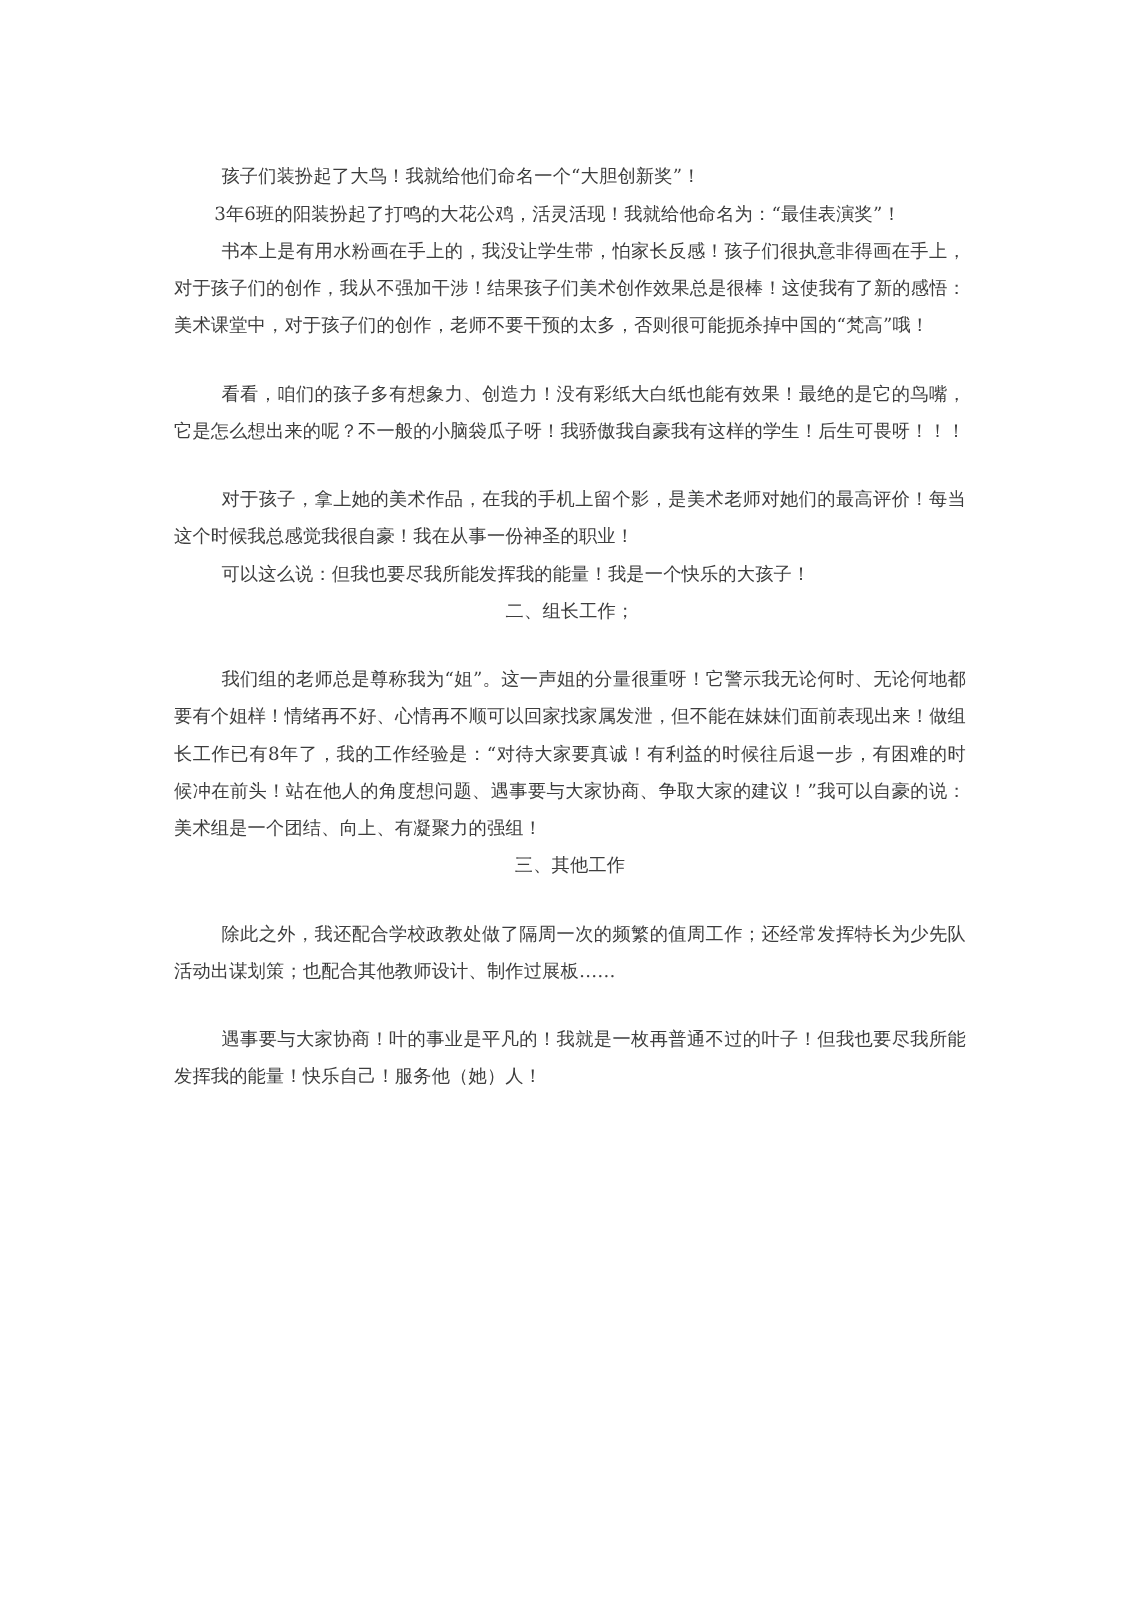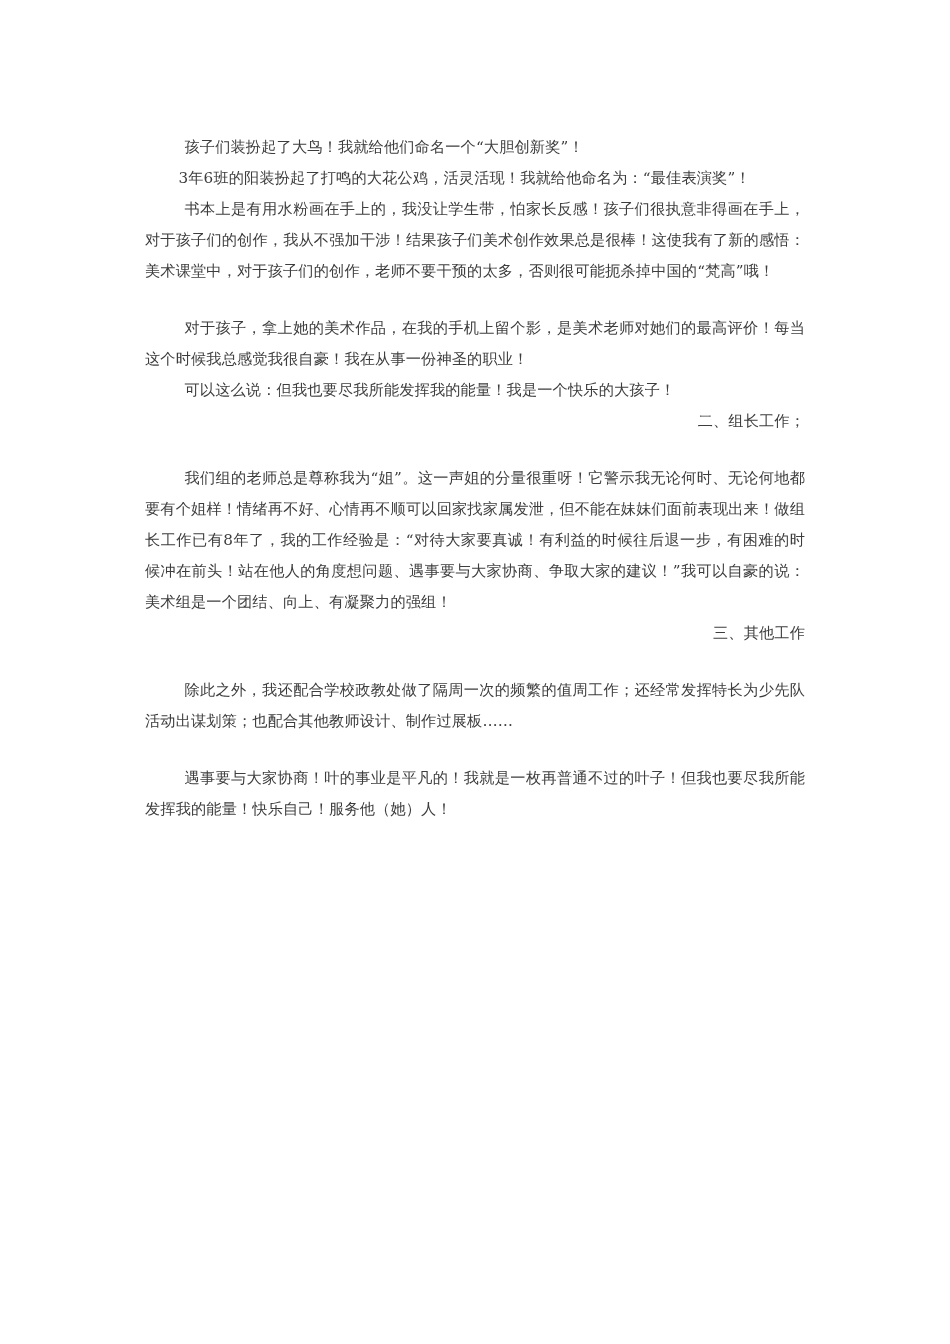--- a/index.html
+++ b/index.html
@@ -59,36 +59,37 @@
   .gap-md  { margin-top: 26px; }
   .gap-xs  { margin-top: 0px; }
 
   .heading {
     margin: 0;
     font-size: 15.2px;
     line-height: 31px;
     font-weight: normal;
     color: #3d3d3d;
     text-indent: 0;
-    text-align: right;
+    text-align: center;
     letter-spacing: 0.15px;
   }
 </style>
 </head>
 <body>
 
 <div class="page">
   <div class="doc-body">
 
     <p class="para indent">孩子们装扮起了大鸟！我就给他们命名一个“大胆创新奖”！</p>
 
     <p class="para indent-sm gap-lg">3年6班的阳装扮起了打鸣的大花公鸡，活灵活现！我就给他命名为：“最佳表演奖”！</p>
 
     <p class="para indent gap-lg">书本上是有用水粉画在手上的，我没让学生带，怕家长反感！孩子们很执意非得画在手上，对于孩子们的创作，我从不强加干涉！结果孩子们美术创作效果总是很棒！这使我有了新的感悟：美术课堂中，对于孩子们的创作，老师不要干预的太多，否则很可能扼杀掉中国的“梵高”哦！</p>
 
+    <p class="para indent gap-md">看看，咱们的孩子多有想象力、创造力！没有彩纸大白纸也能有效果！最绝的是它的鸟嘴，它是怎么想出来的呢？不一般的小脑袋瓜子呀！我骄傲我自豪我有这样的学生！后生可畏呀！！！</p>
 
     <p class="para indent gap-md">对于孩子，拿上她的美术作品，在我的手机上留个影，是美术老师对她们的最高评价！每当这个时候我总感觉我很自豪！我在从事一份神圣的职业！</p>
 
     <p class="para indent gap-xs">可以这么说：但我也要尽我所能发挥我的能量！我是一个快乐的大孩子！</p>
 
     <h2 class="heading gap-md">二、组长工作；</h2>
 
     <p class="para indent gap-md">我们组的老师总是尊称我为“姐”。这一声姐的分量很重呀！它警示我无论何时、无论何地都要有个姐样！情绪再不好、心情再不顺可以回家找家属发泄，但不能在妹妹们面前表现出来！做组长工作已有8年了，我的工作经验是：“对待大家要真诚！有利益的时候往后退一步，有困难的时候冲在前头！站在他人的角度想问题、遇事要与大家协商、争取大家的建议！”我可以自豪的说：美术组是一个团结、向上、有凝聚力的强组！</p>
 
     <h2 class="heading gap-md">三、其他工作</h2>

